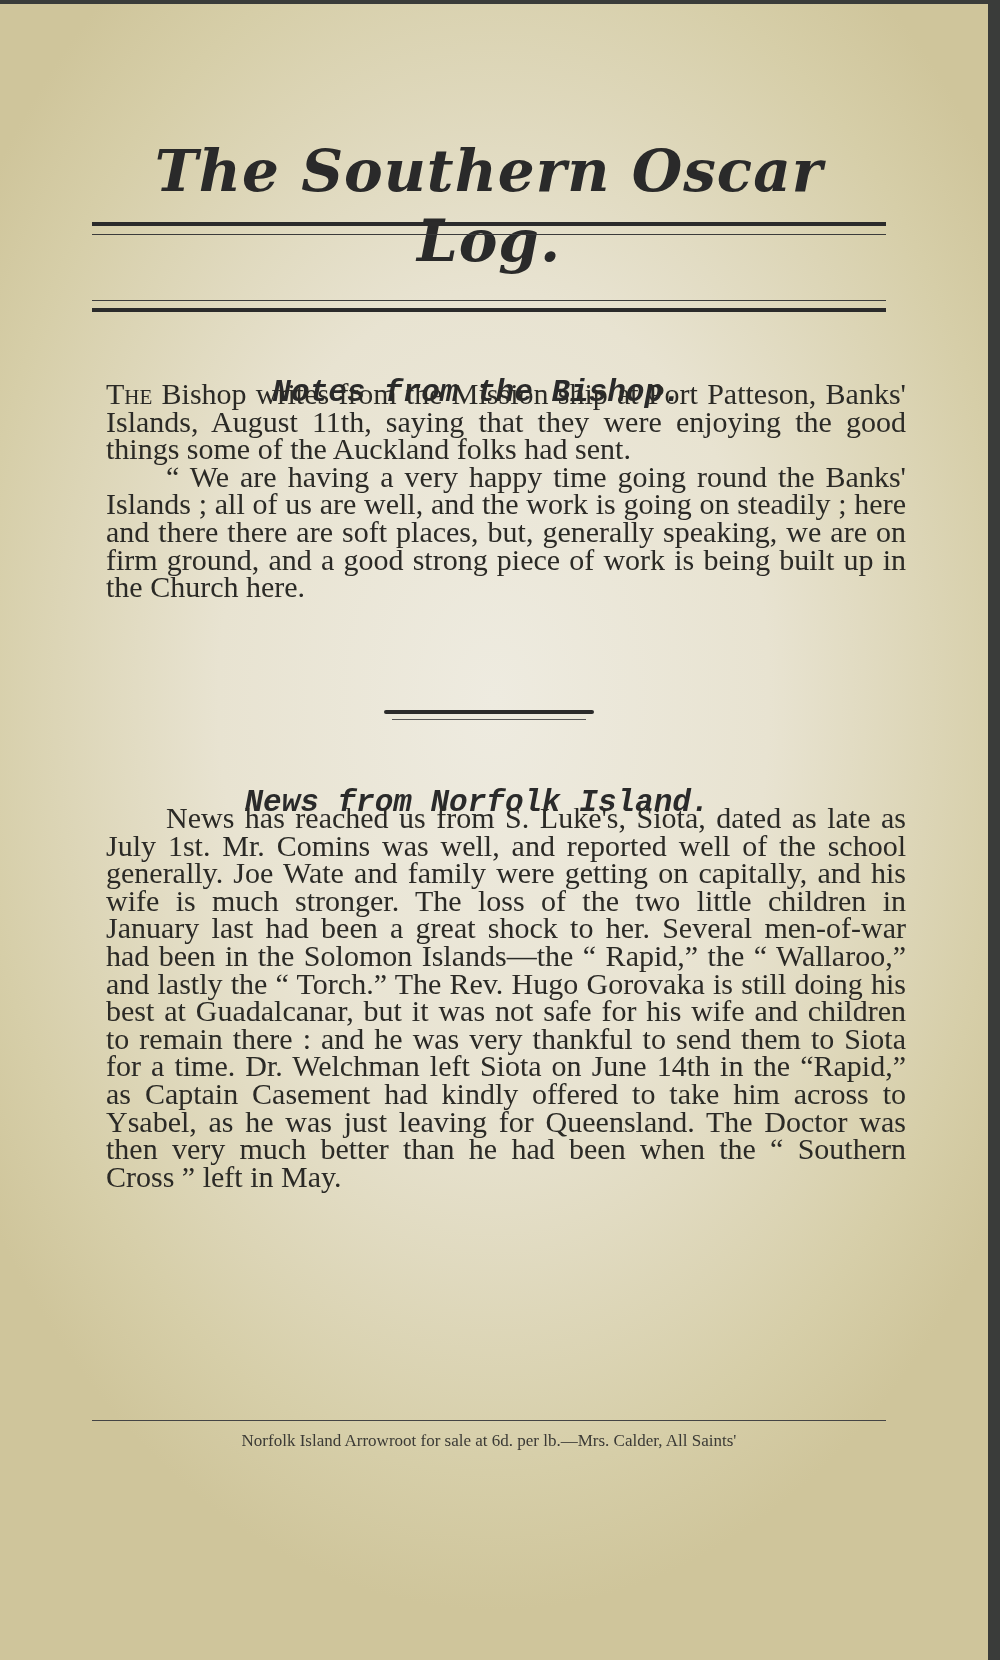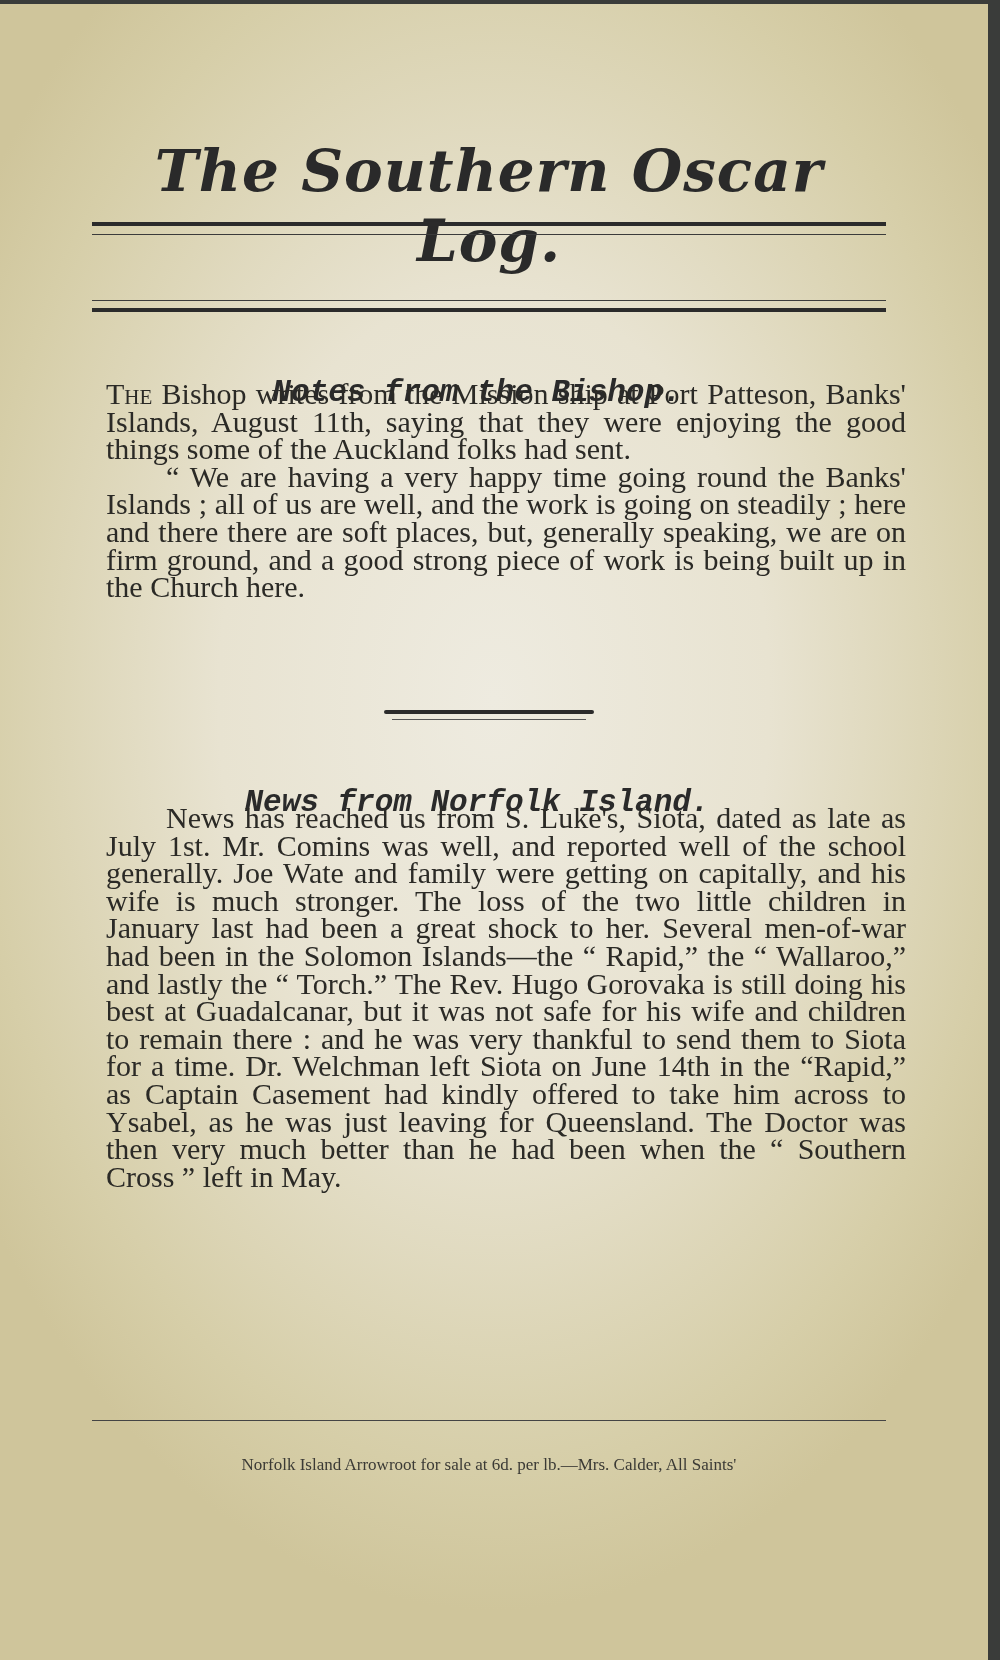--- a/index.html
+++ b/index.html
@@ -69,21 +69,20 @@
     }
     .divider .thick { height: 4px; background: #2b2b2b; border-radius: 2px; }
     .divider .thin { height: 1px; background: #555; margin: 5px 8px 0 8px; }
     .advert {
       position: absolute;
       left: 92px; top: 1426px; width: 794px;
       text-align: center;
       font-size: 17px;
       line-height: 22px;
       color: #3b3a35;
-      margin-top: 24px;
     }
   </style>
 </head>
 <body>
 
 <div class="page">
 
   <div class="masthead">The Southern Oscar Log.</div>
 
   <div class="rule-thick" style="top:218px;"></div>

